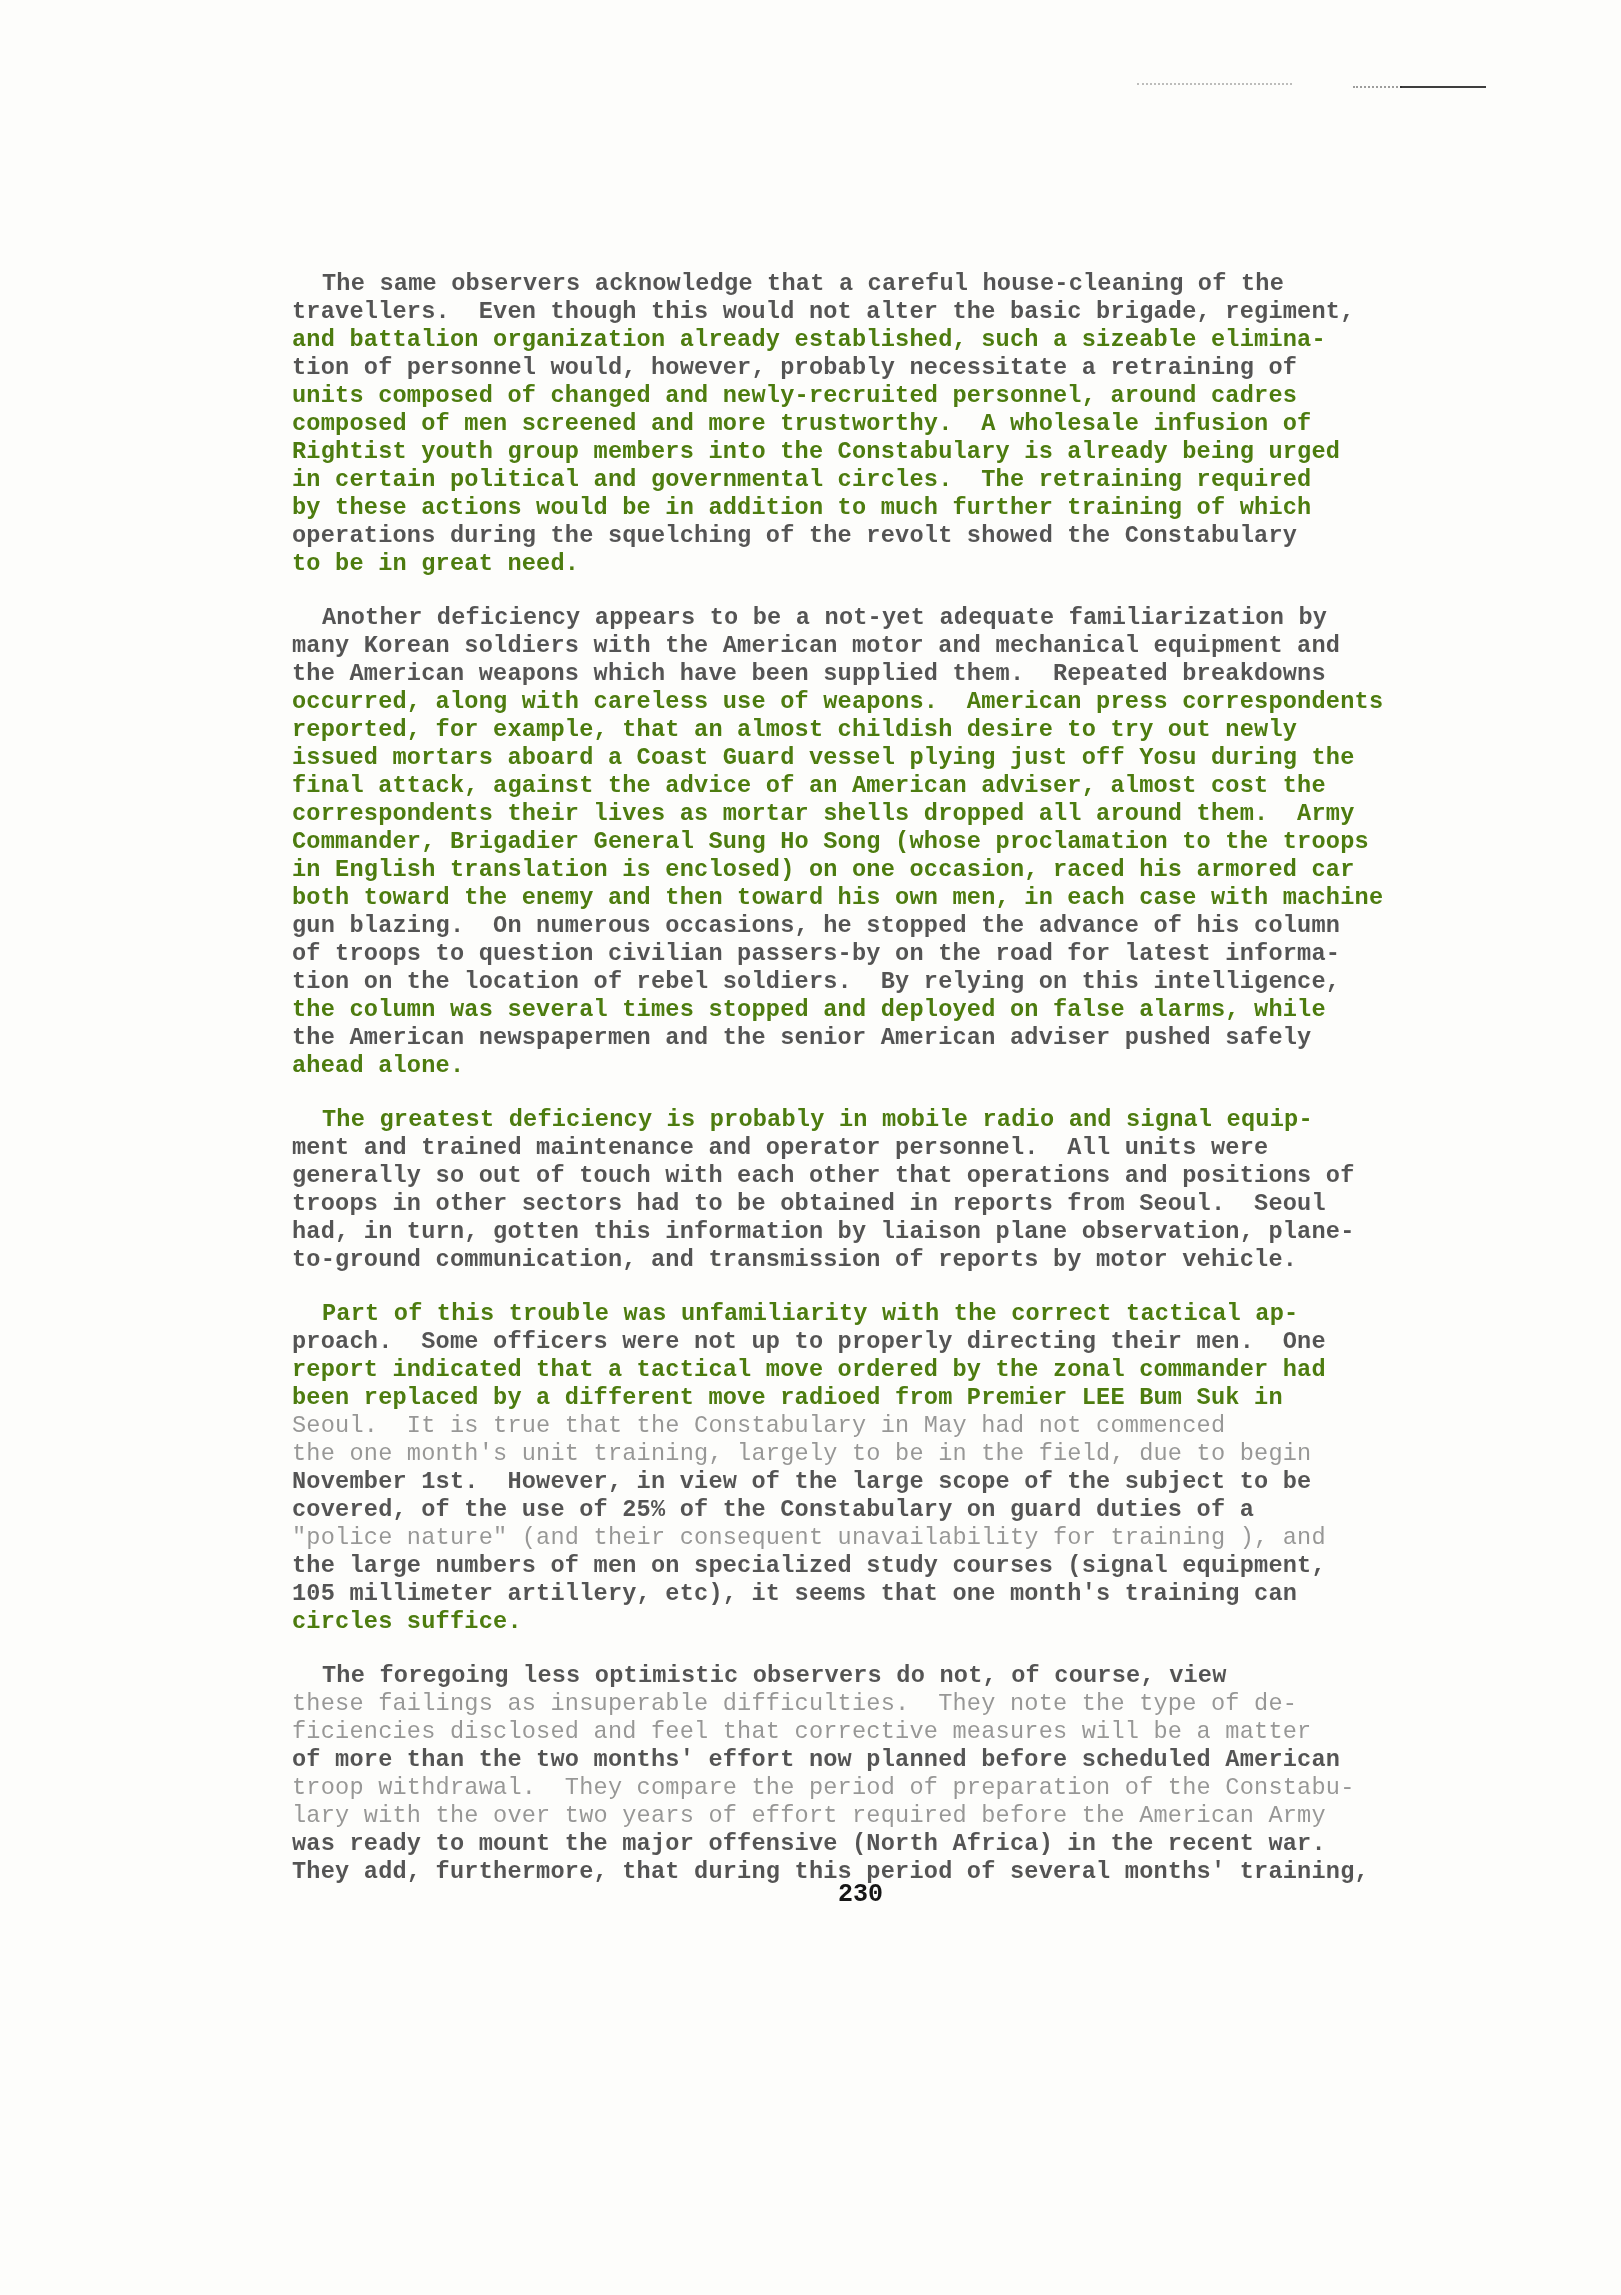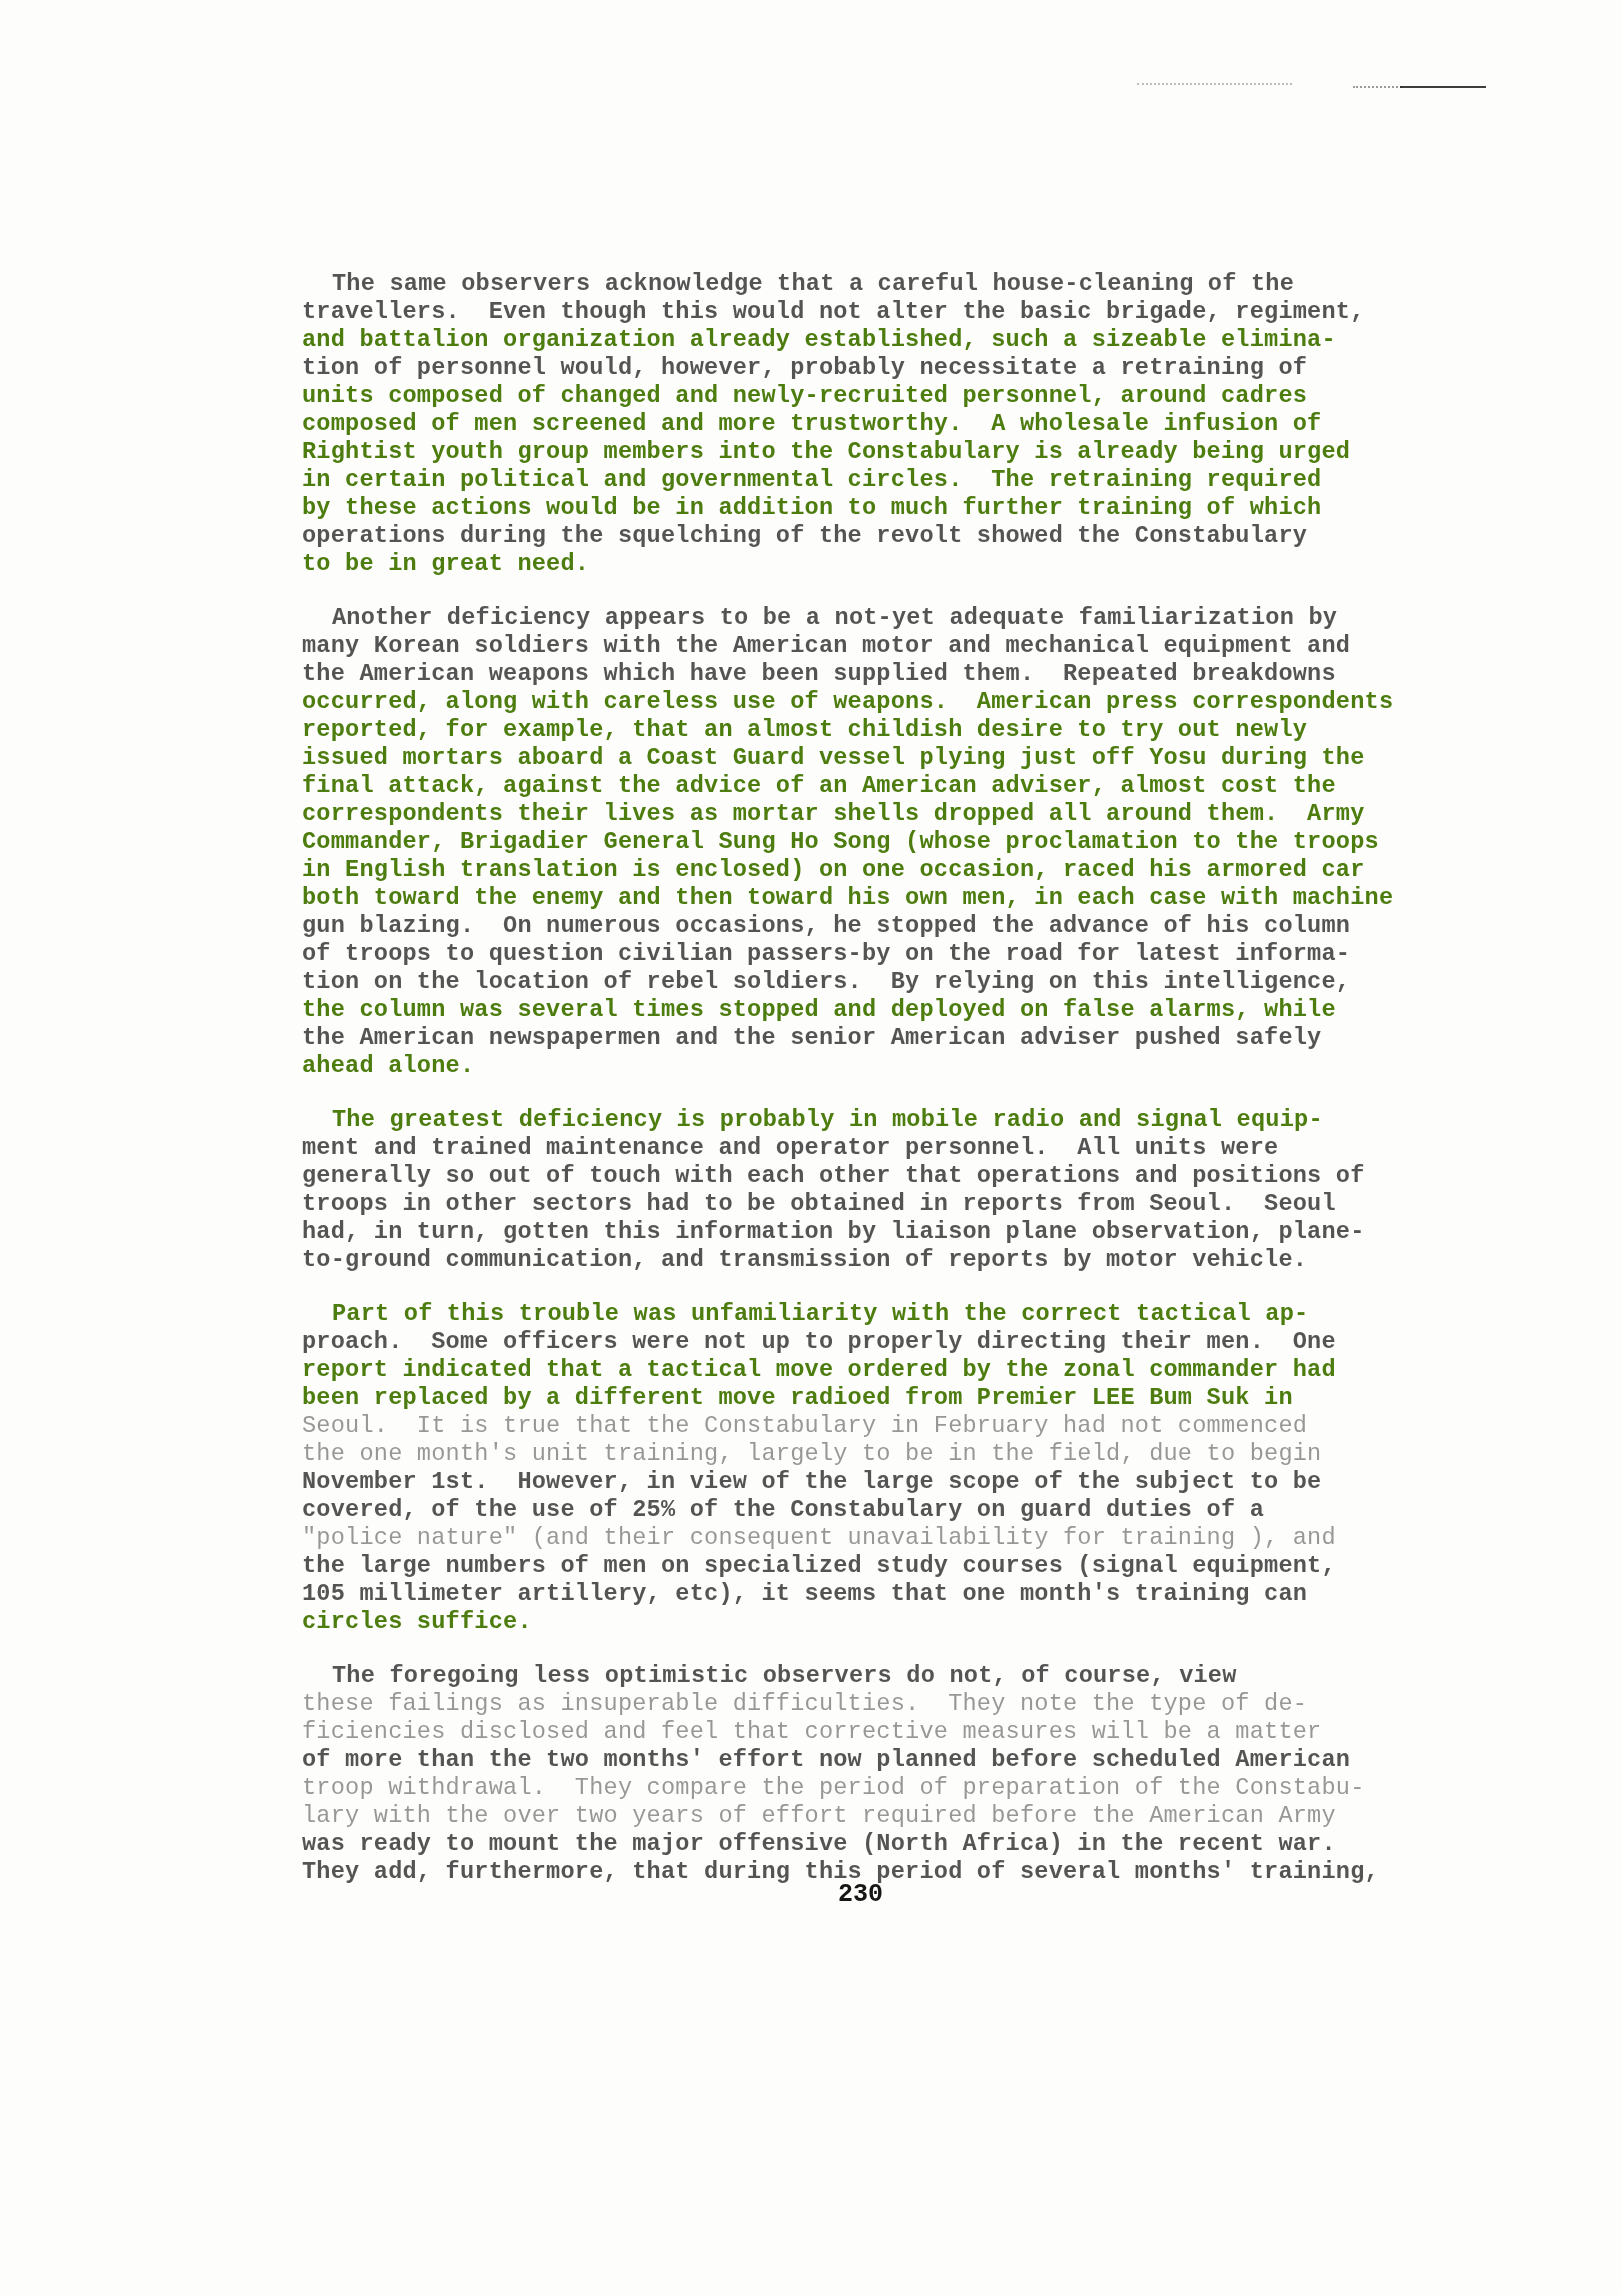--- a/index.html
+++ b/index.html
@@ -11,21 +11,21 @@
     position: relative;
     width: 1622px;
     height: 2295px;
     margin: 0 auto;
     background: #fdfdfb;
     overflow: hidden;
     font-family: "Liberation Mono", "DejaVu Sans Mono", monospace;
   }
   .text-block {
     position: absolute;
-    left: 302px;
+    left: 292px;
     top: 270px;
     width: 1137px;
     color: #101010;
   }
   .para {
     margin: 0 0 26px 0;
   }
   .line {
     white-space: pre;
     font-size: 23.6px;
@@ -127,21 +127,21 @@
         <div class="line tone-mid">generally so out of touch with each other that operations and positions of</div>
         <div class="line tone-mid">troops in other sectors had to be obtained in reports from Seoul.  Seoul</div>
         <div class="line tone-mid">had, in turn, gotten this information by liaison plane observation, plane-</div>
         <div class="line tone-mid">to-ground communication, and transmission of reports by motor vehicle.</div>
       </div>
       <div class="para">
         <div class="line tone-dark first-line">Part of this trouble was unfamiliarity with the correct tactical ap-</div>
         <div class="line tone-mid">proach.  Some officers were not up to properly directing their men.  One</div>
         <div class="line tone-dark">report indicated that a tactical move ordered by the zonal commander had</div>
         <div class="line tone-dark">been replaced by a different move radioed from Premier LEE Bum Suk in</div>
-        <div class="line tone-faint">Seoul.  It is true that the Constabulary in February had not commenced</div>
+        <div class="line tone-faint">Seoul.  It is true that the Constabulary in May had not commenced</div>
         <div class="line tone-faint">the one month's unit training, largely to be in the field, due to begin</div>
         <div class="line tone-mid">November 1st.  However, in view of the large scope of the subject to be</div>
         <div class="line tone-mid">covered, of the use of 25% of the Constabulary on guard duties of a</div>
         <div class="line tone-faint">"police nature" (and their consequent unavailability for training ), and</div>
         <div class="line tone-mid">the large numbers of men on specialized study courses (signal equipment,</div>
         <div class="line tone-mid">105 millimeter artillery, etc), it seems that one month's training can</div>
         <div class="line tone-dark">circles suffice.</div>
       </div>
       <div class="para">
         <div class="line tone-mid first-line">The foregoing less optimistic observers do not, of course, view</div>

